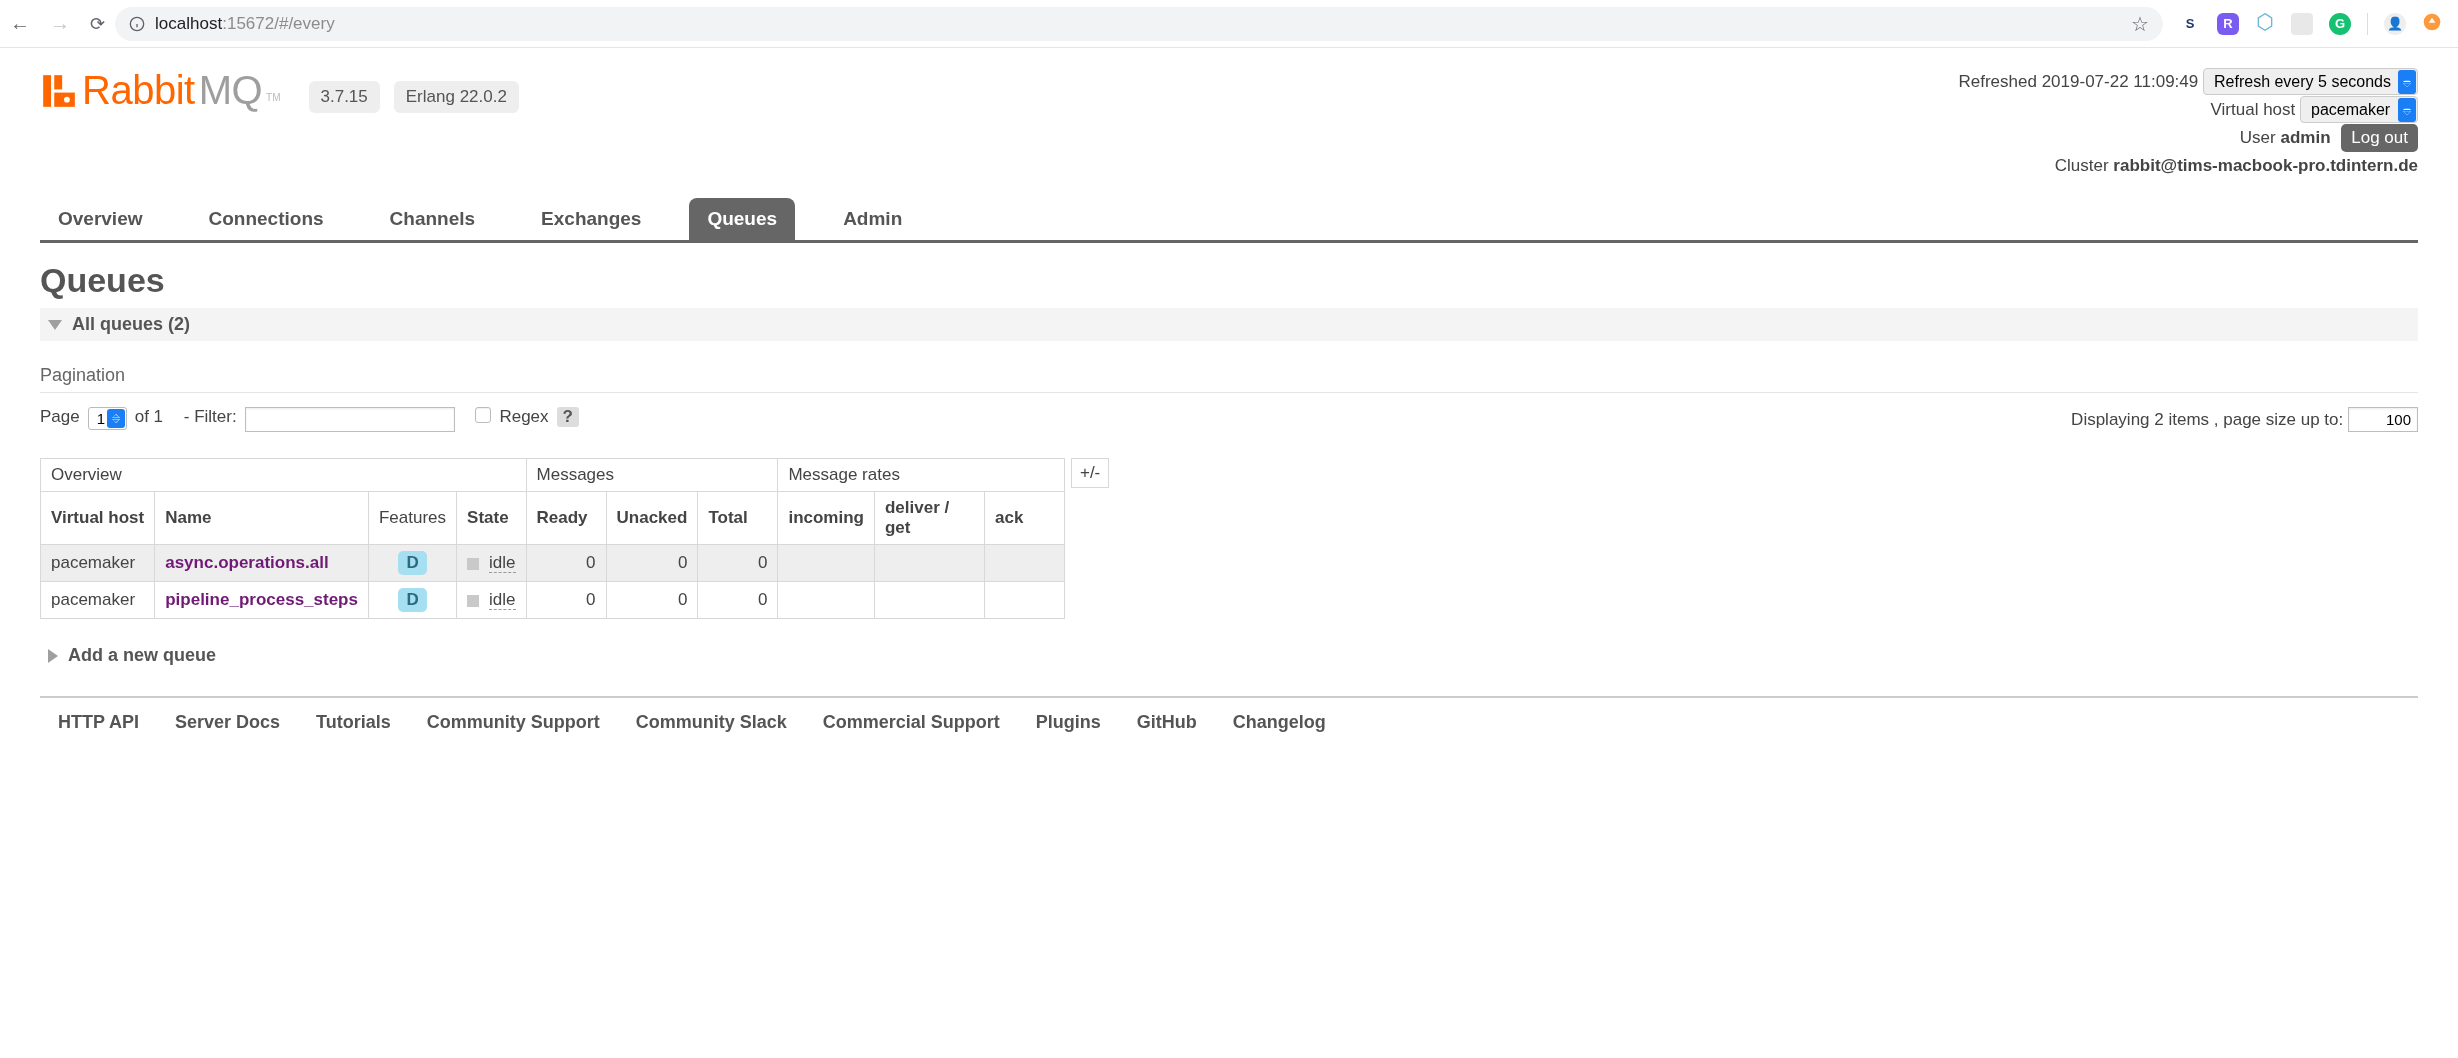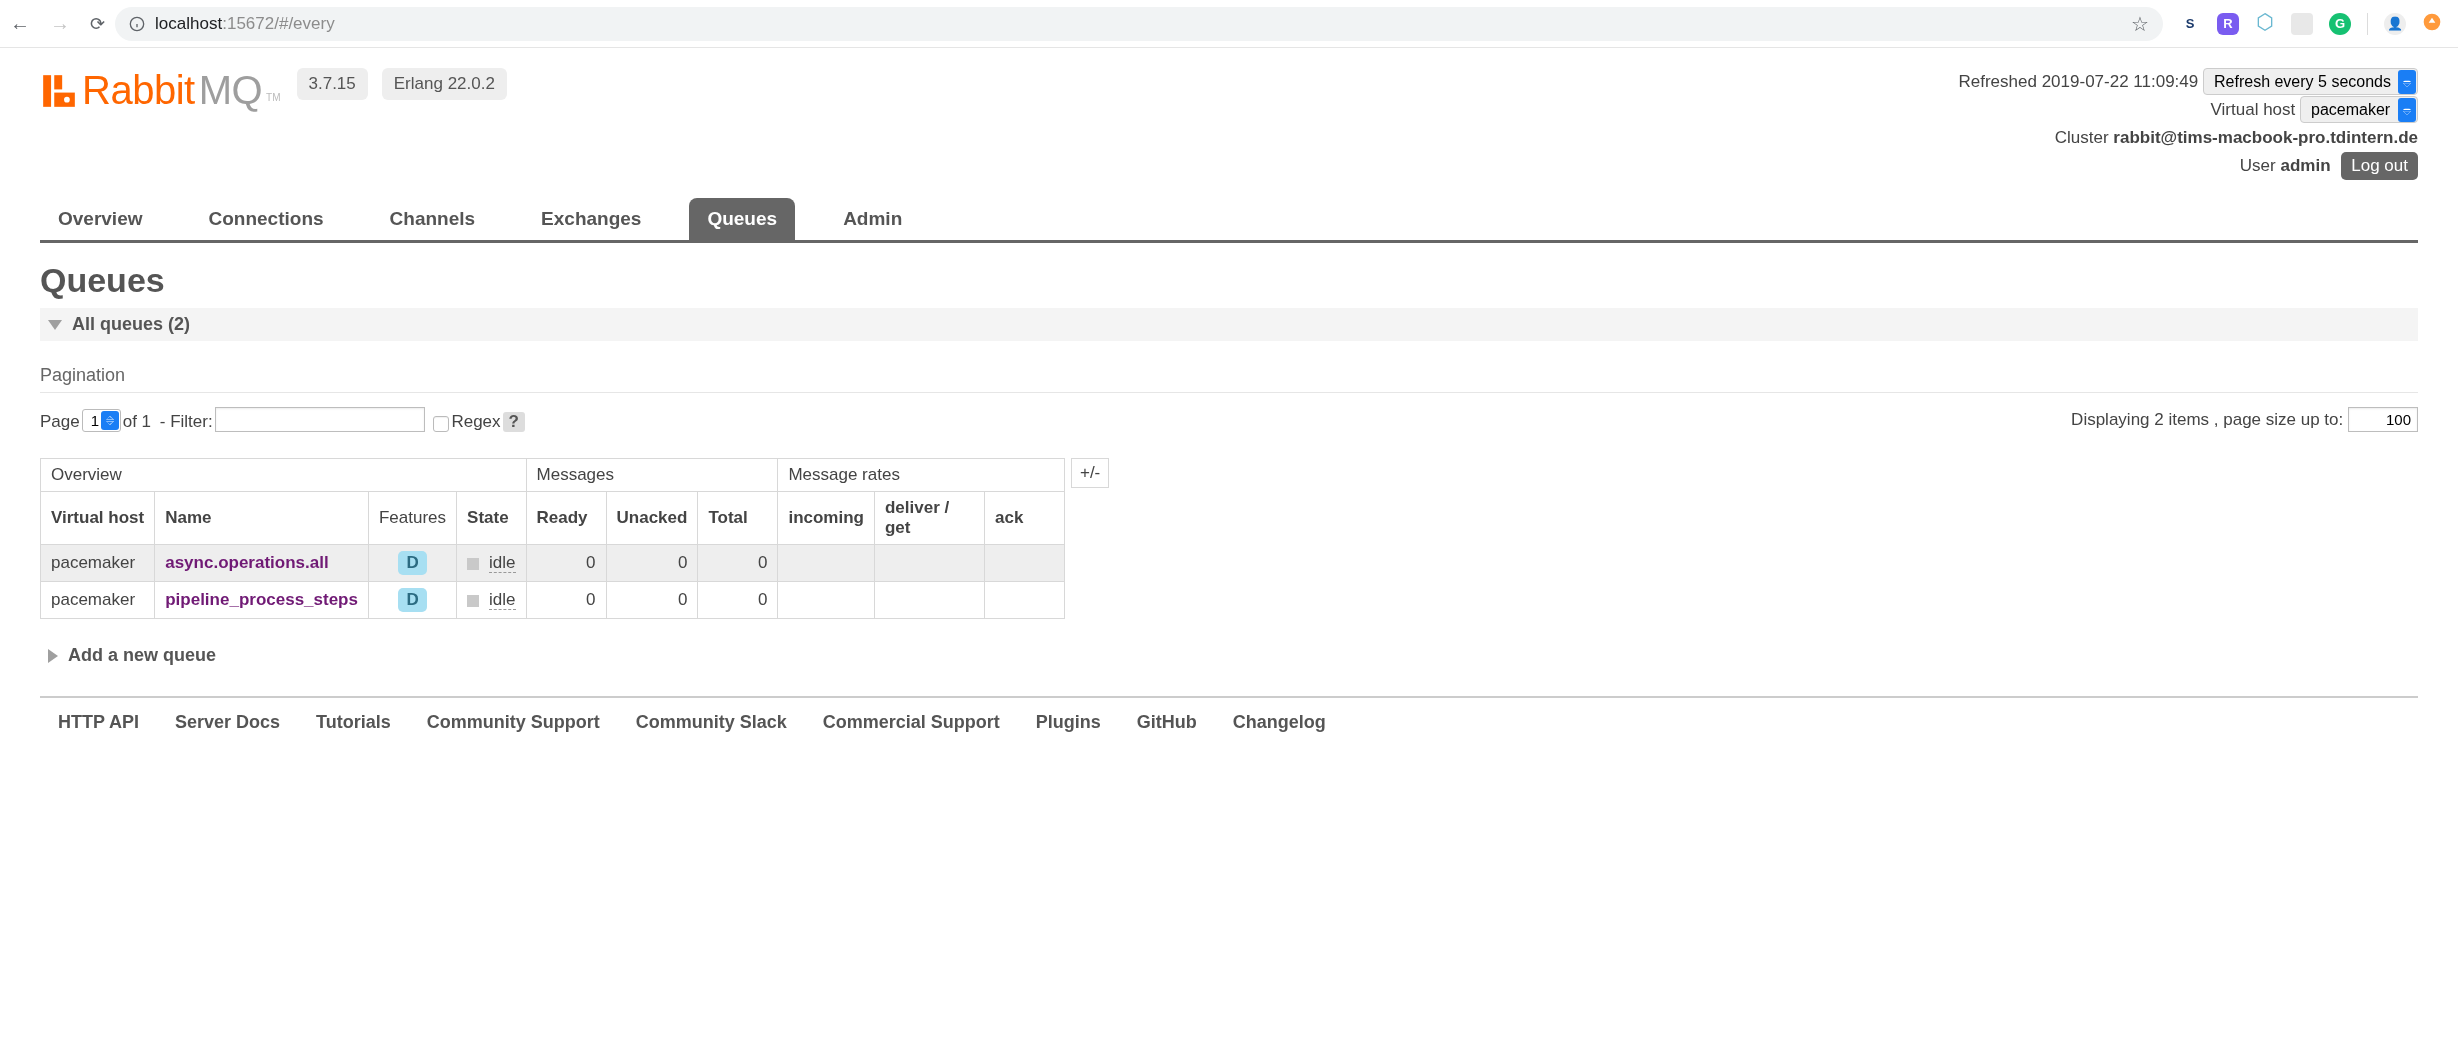--- a/index.html
+++ b/index.html
@@ -47,21 +47,21 @@
   
   h1.page-title { font-size:34px; font-weight:700; color:#555; margin:18px 0 8px 0; }
   .section-header { background:#f4f4f4; display:flex; align-items:center; gap:10px; padding:6px 8px; font-weight:700; color:#555; font-size:18px; }
   .triangle-down { width:0;height:0;border-left:7px solid transparent;border-right:7px solid transparent;border-top:10px solid #9f9f9f; }
   .triangle-right { width:0;height:0;border-top:7px solid transparent;border-bottom:7px solid transparent;border-left:10px solid #9f9f9f; }
 
   .pagination-label { margin-top:24px; font-size:18px; color:#666; }
   .hr-light { border:none; border-top:1px solid #e6e6e6; margin:6px 0 14px 0; }
 
   .pager-row { display:flex; justify-content:space-between; align-items:center; font-size:17px; color:#444; }
-  .pager-row .left { display:flex; align-items:flex-end; gap:2px; }
+  .pager-row .left { display:flex; align-items:flex-start; gap:8px; }
   .text-input { border:1px solid #bdbdbd; box-shadow:inset 0 1px 2px rgba(0,0,0,.08); height:25px; padding:0 6px; font-size:15px; }
   .filter-input { width:210px; }
   .pagesize-input { width:70px; text-align:right; }
   .checkbox { width:16px; height:16px; border:1px solid #bbb; border-radius:3px; background:#fff; box-shadow:inset 0 1px 1px rgba(0,0,0,.06); }
   .regex-q { background:#ddd; padding:0 6px; border-radius:3px; font-weight:700; color:#555; }
 
   
   .table-wrap { display:flex; align-items:flex-start; gap:6px; margin-top:26px; }
   table.queues { border-collapse:collapse; }
   table.queues th, table.queues td { border:1px solid #d8d8d8; padding:6px 10px; font-size:17px; }
@@ -121,21 +121,21 @@
           <circle cx="12" cy="12" r="10" fill="#ff9a3c"></circle>
           <path d="M12 7 L8 13 L16 13 Z" fill="#fff"></path>
         </svg>
     </span>
   </div>
 </div>
 
 <div class="page">
 
   <div class="header-row">
-    <div style="display:flex;align-items:flex-start;">
+    <div style="display:flex;align-items:flex-end;gap:12px;">
       <div class="logo">
         <svg width="38" height="38" viewBox="0 0 24 24">
           <rect x="2" y="2" width="5" height="20" fill="#ff6600"></rect>
           <rect x="9" y="2" width="5" height="9" fill="#ff6600"></rect>
           <rect x="9" y="13" width="13" height="9" fill="#ff6600"></rect>
           <circle cx="17" cy="17.5" r="1.8" fill="#fff"></circle>
         </svg>
         <span class="logo-text1">Rabbit</span>
           <span class="logo-text2">MQ</span>
         <span class="logo-tm">TM</span>
@@ -164,27 +164,27 @@
           <select class="select-blue">
             <option>pacemaker</option>
           </select>
           <span class="select-arrows">
               <span class="up"></span>
               <span class="dn"></span>
             </span>
         </span>
       </div>
       <div>
-        <span class="label">Cluster</span>
-        <b>rabbit@tims-macbook-pro.tdintern.de</b>
-      </div>
-      <div>
         <span class="label">User</span>
         <b>admin</b>
         <button class="logout-btn">Log out</button>
+      </div>
+      <div>
+        <span class="label">Cluster</span>
+        <b>rabbit@tims-macbook-pro.tdintern.de</b>
       </div>
     </div>
   </div>
 
   <div class="tabs" id="tabs">
       <span class="tab">Overview</span>
       <span class="tab">Connections</span>
       <span class="tab">Channels</span>
       <span class="tab">Exchanges</span>
       <span class="tab active">Queues</span>

